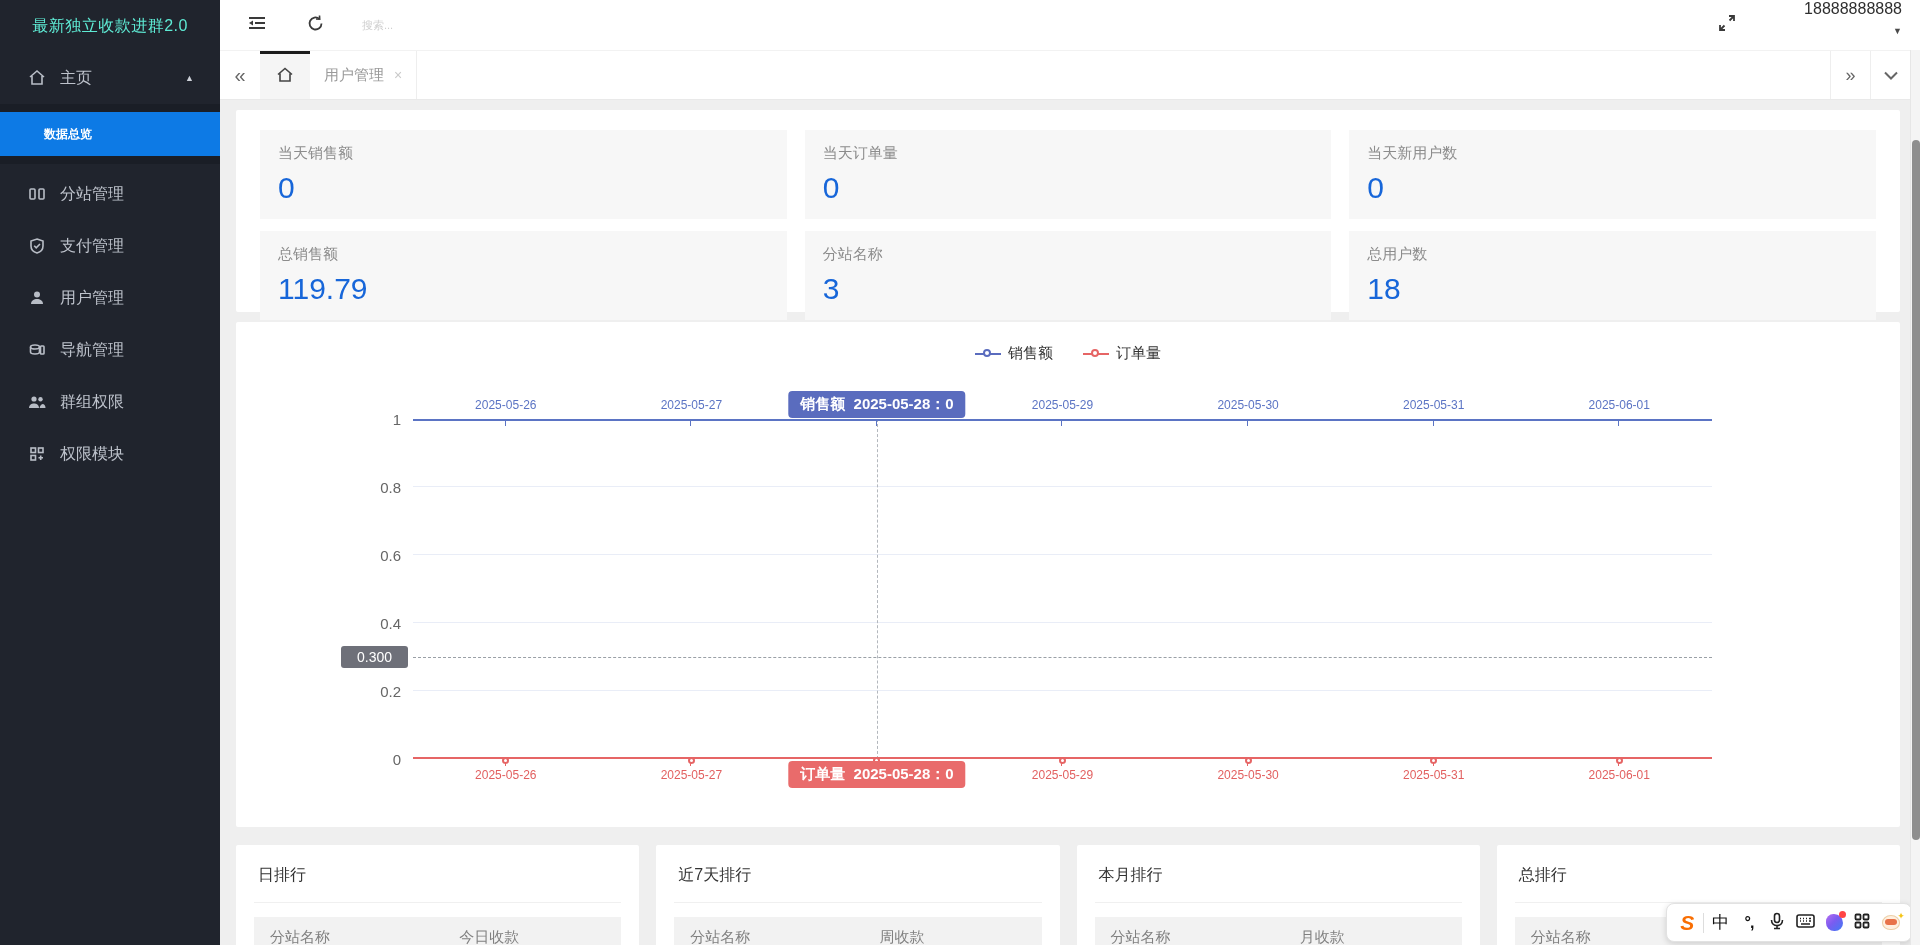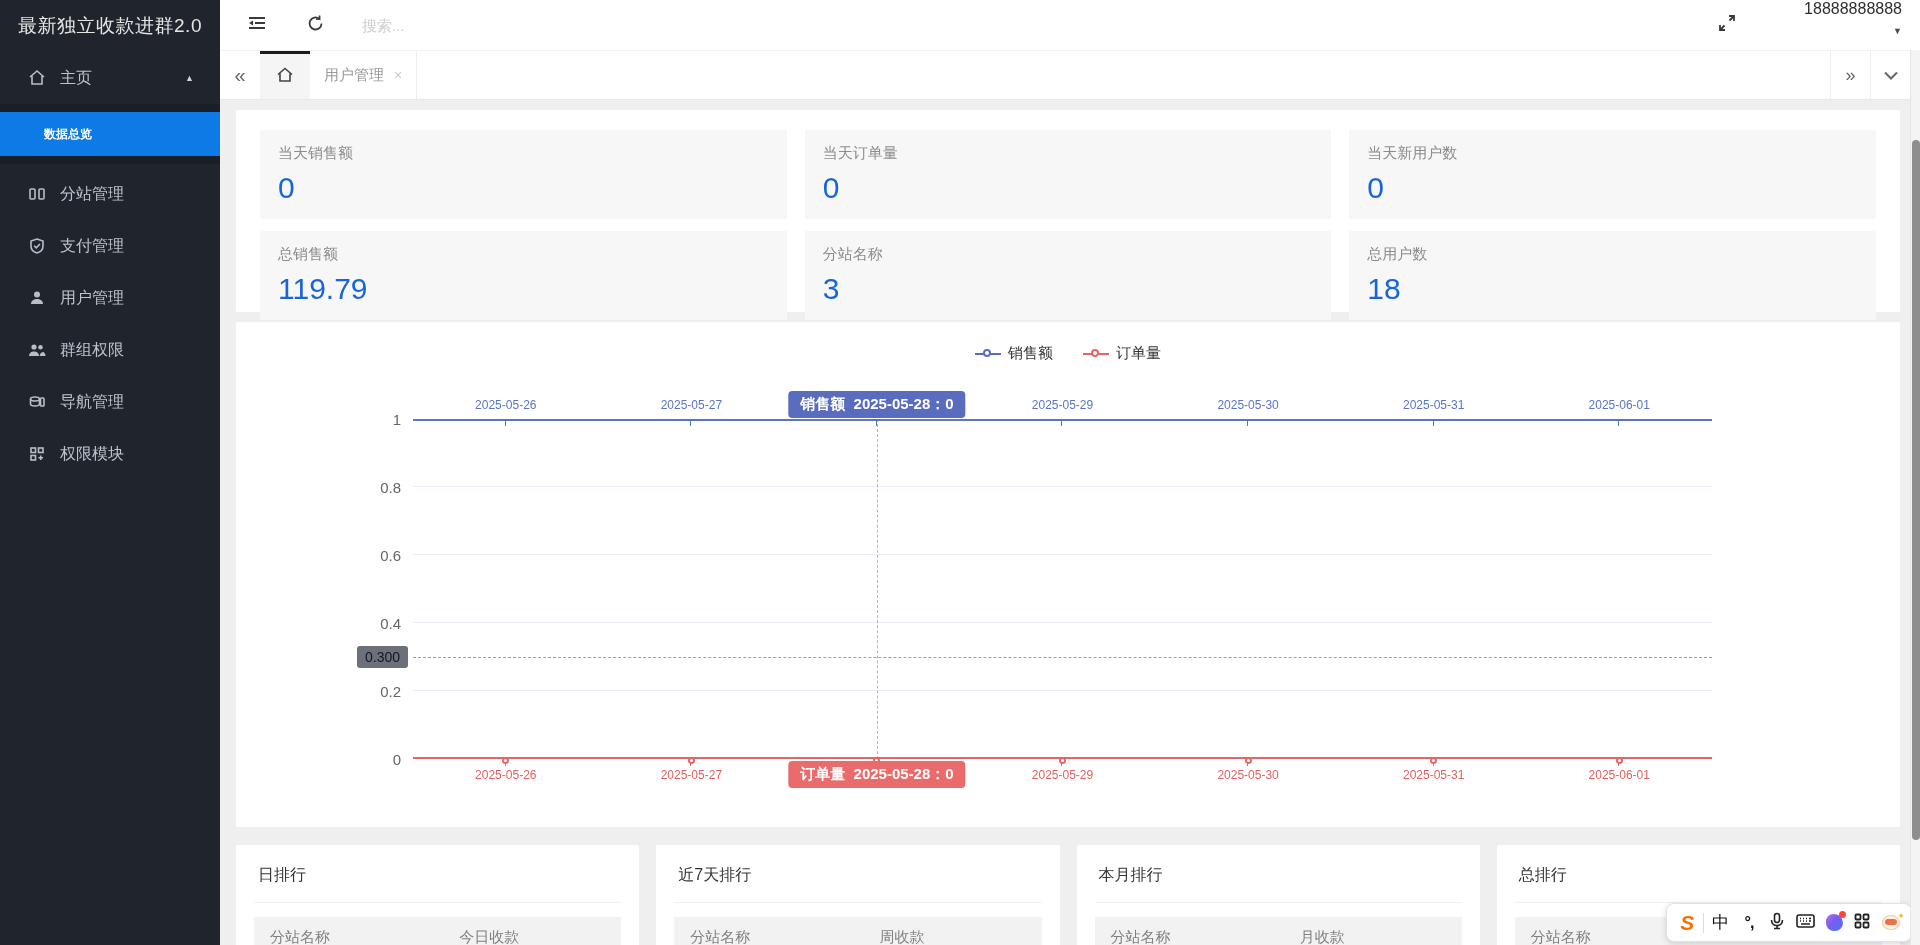--- a/index.html
+++ b/index.html
@@ -3,41 +3,41 @@
 <meta charset="utf-8">
 <style>
   * { margin:0; padding:0; box-sizing:border-box; }
   html,body { width:1920px; height:945px; overflow:hidden; background:#efefef;
     font-family:"Liberation Sans","DejaVu Sans",sans-serif; }
   .stage { position:absolute; left:0; top:0; width:1920px; height:945px; }
 
   
   .sidebar { position:absolute; left:0; top:0; width:220px; height:945px; background:#20242d; z-index:30; }
   .logo { height:52px; display:flex; align-items:center; justify-content:center;
-    color:#e5e5e5; font-size:19px; letter-spacing:.5px; }
+    color:#5eead4; font-size:16px; letter-spacing:.5px; }
   .menu-item { position:relative; height:52px; display:flex; align-items:center;
     padding-left:26px; color:#bdc2cb; font-size:16px; cursor:pointer; }
   .menu-item .mi-icon { width:22px; height:22px; margin-right:12px; display:flex;
     align-items:center; justify-content:center; }
   .menu-item svg { stroke:#b8bdc6; fill:none; stroke-width:1.6; }
   .menu-item svg .f { fill:#b8bdc6; stroke:none; }
   .caret { position:absolute; right:26px; font-size:9px; color:#ced2d9; }
   .submenu { background:#1a1e26; padding:8px 0; }
   .submenu-item { height:44px; display:flex; align-items:center; padding-left:44px;
     color:#c8ccd4; font-size:12px; cursor:pointer; }
   .submenu-item.active { background:#0d7ae5; color:#ffffff; font-weight:bold; }
   .menu-gap { height:4px; }
 
   
   .topbar { position:absolute; left:220px; top:0; width:1700px; height:50px; background:#fff; }
   .tb-btn { position:absolute; top:0; width:46px; height:50px; display:flex; align-items:center;
     justify-content:center; cursor:pointer; }
   .tb-btn svg { stroke:#3a3a3a; fill:none; stroke-width:1.8; }
   .search-input { position:absolute; left:142px; top:10px; width:300px; height:30px; border:none;
-    outline:none; font-size:15px; color:#000000; background:transparent; }
+    outline:none; font-size:11px; color:#000000; background:transparent; }
   .search-input::placeholder { color:#cfcfcf; }
   .user-area { position:absolute; right:18px; top:0; height:50px; display:flex; align-items:flex-end;
     gap:8px; cursor:pointer; color:#2f2f2f; font-size:16px;flex-direction:column; }
   .user-caret { font-size:9px; color:#4a4a4a; }
 
   
   .tabbar { position:absolute; left:220px; top:50px; width:1700px; height:50px; background:#fff;
     border-top:1px solid #f2f2f2; border-bottom:1px solid #e9e9e9; }
   .tab-nav { position:absolute; top:0; height:48px; display:flex; align-items:center;
     justify-content:center; color:#666; cursor:pointer; }
@@ -80,21 +80,21 @@
   .ticks-top { position:absolute; left:0; right:0; top:2px; height:5px;
     background:repeating-linear-gradient(to right, transparent 0 calc(100%/14 - 1px),
       #5b74c4 calc(100%/14 - 1px) calc(100%/14), transparent calc(100%/14) calc(100%/7)); }
   .axis-bottom { position:absolute; left:0; right:0; bottom:0; height:2px; background:#e66565; }
   .ticks-bottom { position:absolute; left:0; right:0; bottom:-7px; height:5px;
     background:repeating-linear-gradient(to right, transparent 0 calc(100%/14 - 1px),
       #e66565 calc(100%/14 - 1px) calc(100%/14), transparent calc(100%/14) calc(100%/7)); }
   .gl { position:absolute; left:0; right:0; height:1px; background:#e9edf7; }
   .marker-line { position:absolute; left:0; right:0; top:70%; border-top:1px dashed #9aa0a6; }
   .marker-badge { position:absolute; right:calc(100% + 5px); top:70%; transform:translateY(-50%);
-    background:#6e7079; color:#0f172a; font-size:14px; padding:3px 8px; border-radius:3px; }
+    background:#6e7079; color:#ffffff; font-size:14px; padding:3px 16px; border-radius:3px; }
   .vline { position:absolute; left:35.714%; top:0; bottom:0; width:0;
     border-left:1px dashed #b3b7bd; }
   .xrow { position:absolute; left:0; right:0; display:flex; }
   .xrow.top { bottom:calc(100% + 7px); }
   .xrow.bottom { top:calc(100% + 9px); }
   .xcell { flex:1; text-align:center; font-size:12px; }
   .xrow.top .xcell { color:#5b74c4; }
   .xrow.bottom .xcell { color:#e26060; }
   .ylabel { position:absolute; right:calc(100% + 12px); transform:translateY(-50%); font-size:15px;
     color:#666; white-space:nowrap; }
@@ -195,39 +195,39 @@
         <svg width="18" height="18" viewBox="0 0 18 18">
             <circle class="f" cx="9" cy="5.5" r="3"></circle>
             <path class="f" d="M3 15 C3 11.5 6 10 9 10 C12 10 15 11.5 15 15 Z"></path>
           </svg>
       </span>
       <span>用户管理</span>
     </div>
 
     <div class="menu-item">
       <span class="mi-icon">
+        <svg width="18" height="18" viewBox="0 0 18 18">
+            <ellipse cx="7" cy="6" rx="4.5" ry="2"></ellipse>
+            <path d="M2.5 6 V11 C2.5 12.1 4.5 13 7 13 C9.5 13 11.5 12.1 11.5 11 V6"></path>
+            <rect x="12.5" y="5" width="3.5" height="8" rx="0.8"></rect>
+          </svg>
+      </span>
+      <span>导航管理</span>
+    </div>
+
+    <div class="menu-item">
+      <span class="mi-icon">
         <svg width="20" height="18" viewBox="0 0 20 18">
             <circle class="f" cx="7" cy="6" r="2.6"></circle>
             <circle class="f" cx="13.5" cy="6.3" r="2.2"></circle>
             <path class="f" d="M2 15 C2 11.8 4.6 10.5 7 10.5 C9.4 10.5 12 11.8 12 15 Z"></path>
             <path class="f" d="M12.6 15 C13 12.4 14.6 11 16 11 C17.4 11.4 18.5 12.8 18.5 15 Z"></path>
           </svg>
       </span>
       <span>群组权限</span>
-    </div>
-
-    <div class="menu-item">
-      <span class="mi-icon">
-        <svg width="18" height="18" viewBox="0 0 18 18">
-            <ellipse cx="7" cy="6" rx="4.5" ry="2"></ellipse>
-            <path d="M2.5 6 V11 C2.5 12.1 4.5 13 7 13 C9.5 13 11.5 12.1 11.5 11 V6"></path>
-            <rect x="12.5" y="5" width="3.5" height="8" rx="0.8"></rect>
-          </svg>
-      </span>
-      <span>导航管理</span>
     </div>
 
     <div class="menu-item">
       <span class="mi-icon">
         <svg width="18" height="18" viewBox="0 0 18 18">
             <rect x="3" y="3" width="4.5" height="4.5"></rect>
             <rect x="10.5" y="3" width="4.5" height="4.5"></rect>
             <rect x="3" y="10.5" width="4.5" height="4.5"></rect>
             <path d="M10.5 12.7 H15 M12.7 10.5 V15"></path>
           </svg>

